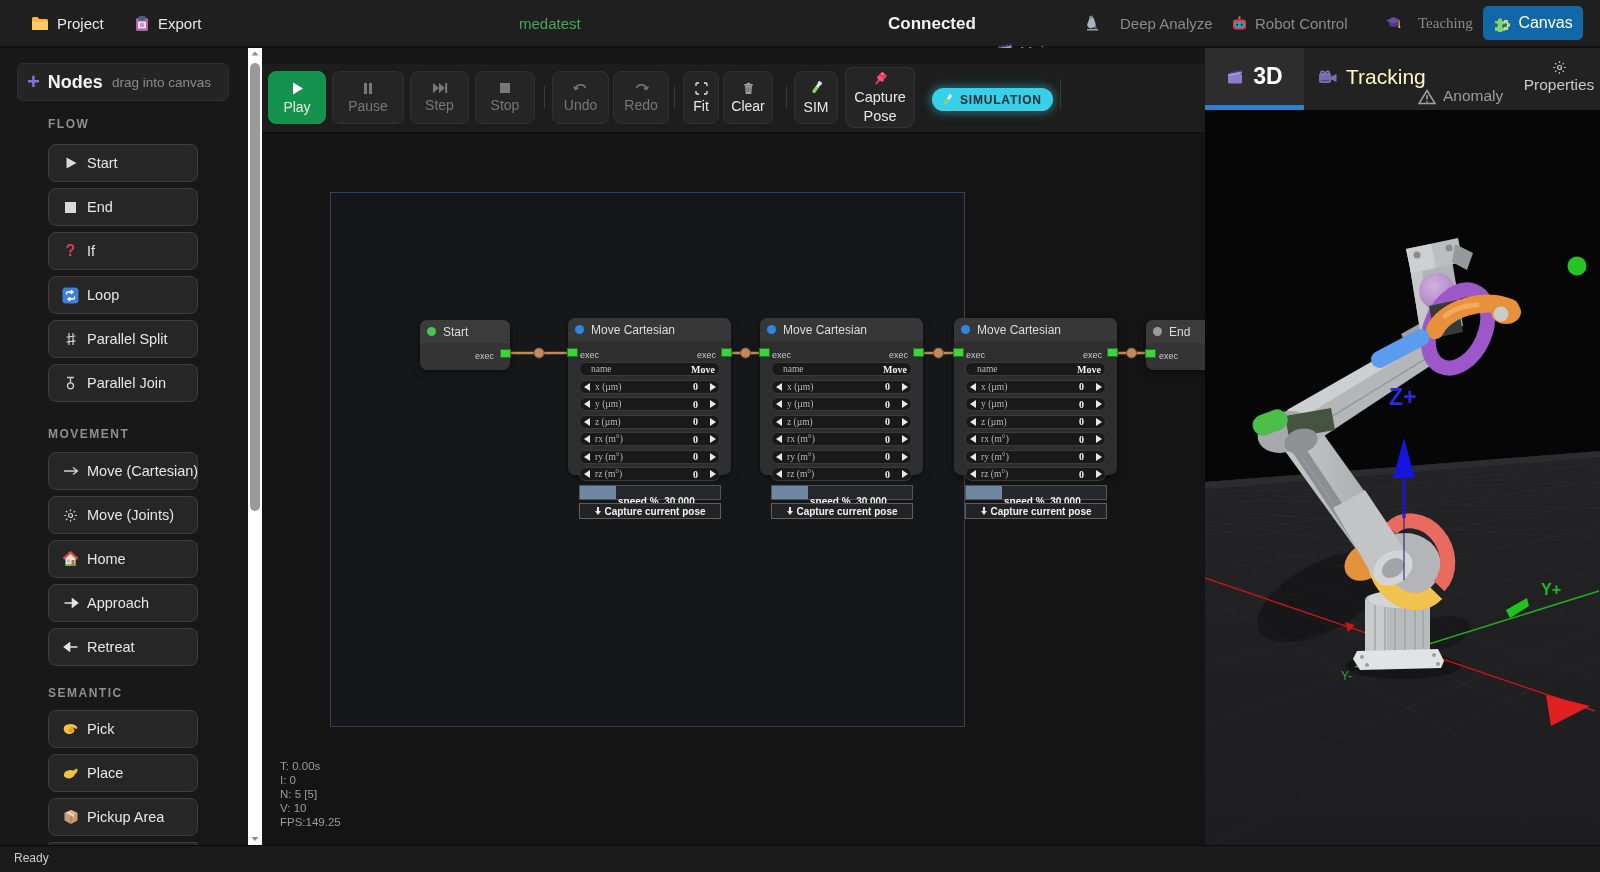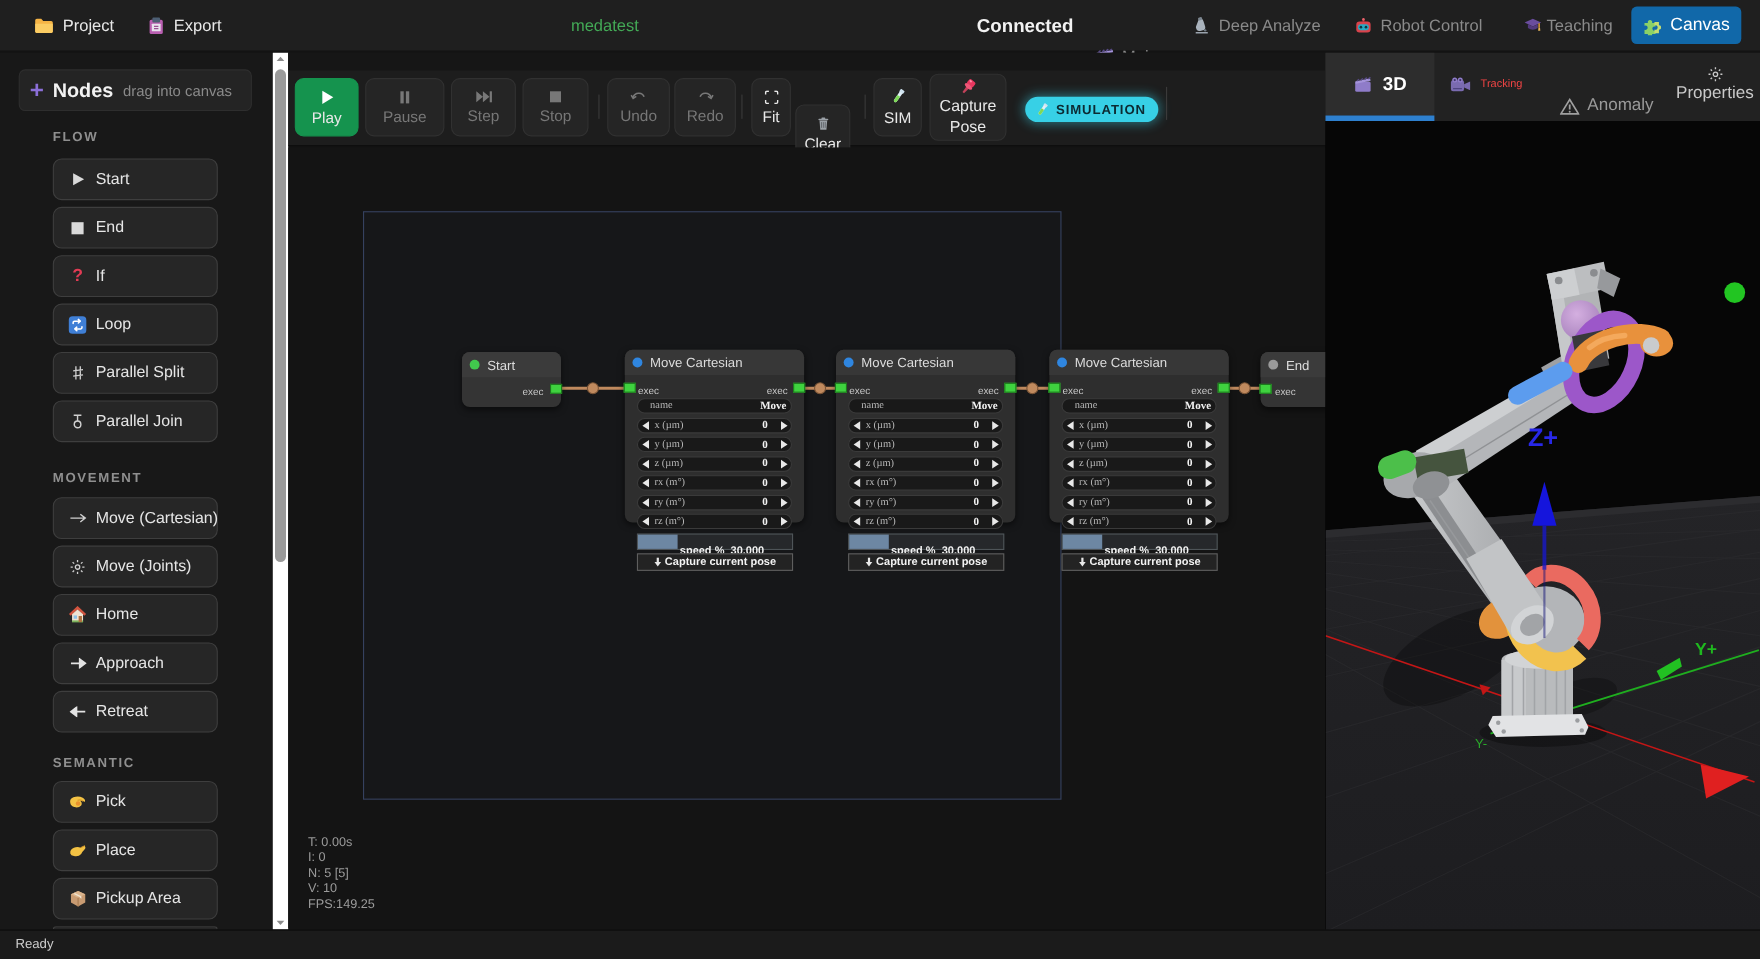--- a/index.html
+++ b/index.html
@@ -105,41 +105,41 @@
   <div class="tb-item" style="left:888px; color:#f2f2f2; font-size:17px; font-weight:600;">Connected</div>
   <div class="tb-item tb-gray" style="left:996px; gap:7px;margin-top:28px;">
     <svg width="17" height="15" viewBox="0 0 17 15">
         <rect x="1" y="4" width="15" height="10" rx="1.5" fill="#8f7cc9"></rect>
         <path d="M1 4 L15.5 1.4 L16 3.6 L1.5 6.2 Z" fill="#a493da"></path>
         <path d="M2.5 3.7l2-1.8 M6 3.1l2-1.8 M9.5 2.5l2-1.8 M13 1.9l2-1.6" stroke="#574a85" stroke-width="1.4"></path>
         <rect x="2" y="6" width="13" height="7" rx="1" fill="#6f5fae"></rect>
       </svg>
     <span>Main</span>
   </div>
-  <div class="tb-item tb-gray" style="left:1083px; gap:7px;">
+  <div class="tb-item tb-gray" style="left:1083px; gap:19px;">
     <svg width="18" height="17" viewBox="0 0 18 17">
         <path d="M4 15.5 L15 15.5 L15 14 L4 14 Z" fill="#9aa3ad"></path>
         <path d="M7 2 a3.2 3.2 0 0 1 4 2 l1.6 5 a3 3 0 0 1 -2 3.6 l-2.4 .6 a3.5 3.5 0 0 1 -3.4 -5.5 Z" fill="#aab3bd"></path>
         <rect x="6.2" y="0.8" width="3.6" height="2.6" rx="0.8" fill="#7c8690" transform="rotate(-18 8 2)"></rect>
         <circle cx="12.6" cy="12.6" r="1.1" fill="#6f7983"></circle>
       </svg>
     <span>Deep Analyze</span>
   </div>
   <div class="tb-item tb-gray" style="left:1231px; gap:7px;">
     <svg width="17" height="16" viewBox="0 0 17 16">
         <rect x="2" y="3.5" width="13" height="10" rx="3" fill="#d8434c"></rect>
         <rect x="3.6" y="6" width="9.8" height="5.4" rx="2.4" fill="#27abc4"></rect>
         <circle cx="6.2" cy="8.7" r="1.2" fill="#0d3640"></circle>
         <circle cx="10.8" cy="8.7" r="1.2" fill="#0d3640"></circle>
         <rect x="7.6" y="1" width="1.8" height="2.6" fill="#d8434c"></rect>
         <circle cx="8.5" cy="1.4" r="1.1" fill="#e8636b"></circle>
       </svg>
     <span>Robot Control</span>
   </div>
-  <div class="tb-item tb-gray" style="left:1385px; gap:4px;">
+  <div class="tb-item tb-gray" style="left:1385px; gap:16px;font-family:Liberation Serif, serif;">
     <svg width="17" height="15" viewBox="0 0 17 15">
         <path d="M8.5 1 L16 4.5 L8.5 8 L1 4.5 Z" fill="#6a4d9e"></path>
         <path d="M4 6 L4 9.5 Q8.5 12.5 13 9.5 L13 6 L8.5 8 Z" fill="#523a7e"></path>
         <path d="M14.2 5.2 L14.2 9" stroke="#e8a33c" stroke-width="1.3"></path>
         <path d="M13.6 9 h1.4 l.3 3 h-2 Z" fill="#e8b558"></path>
       </svg>
     <span>Teaching</span>
   </div>
   <div class="tb-item" style="left:1483px; top:6px; height:34px; width:100px; background:#1168a9; border-radius:5px; justify-content:center; gap:8px; font-size:16px; color:#fff;">
     <svg width="17" height="17" viewBox="0 0 17 17">
@@ -290,21 +290,21 @@
       </svg>
     <span>Redo</span>
   </div>
   <div style="position:absolute; left:412px; top:38px; width:1px; height:22px; background:#3a3a3a;"></div>
   <div class="tool-btn tool-white" style="left:421px; width:36px;">
     <svg width="13" height="13" viewBox="0 0 13 13">
         <path d="M1 4 V2.2 Q1 1 2.2 1 H4 M9 1 H10.8 Q12 1 12 2.2 V4 M12 9 V10.8 Q12 12 10.8 12 H9 M4 12 H2.2 Q1 12 1 10.8 V9" stroke="#e8e8e8" stroke-width="1.3" fill="none"></path>
       </svg>
     <span>Fit</span>
   </div>
-  <div class="tool-btn tool-white" style="left:461px; width:50px;margin-top:24px;">
+  <div class="tool-btn tool-white" style="left:461px; width:50px;">
     <svg width="11" height="13" viewBox="0 0 11 13">
         <path d="M2 3.5 H9 L8.3 12 H2.7 Z" fill="#9aa0a6"></path>
         <rect x="1" y="2" width="9" height="1.4" rx="0.7" fill="#9aa0a6"></rect>
         <rect x="3.8" y="0.8" width="3.4" height="1.6" rx="0.5" fill="#9aa0a6"></rect>
         <path d="M3.8 5 v5.2 M5.5 5 v5.2 M7.2 5 v5.2" stroke="#5f6368" stroke-width="0.8"></path>
       </svg>
     <span>Clear</span>
   </div>
   <div style="position:absolute; left:524px; top:38px; width:1px; height:22px; background:#3a3a3a;"></div>
   <div class="tool-btn tool-white" style="left:532px; width:44px;">
@@ -550,34 +550,34 @@
     T: 0.00s<br>I: 0<br>N: 5 [5]<br>V: 10<br>FPS:149.25
   </div>
 </div>
 <div id="rpanel">
   <div class="abs" style="left:0; top:0; width:99px; height:57px; background:#2d2d2d; display:flex; align-items:center; justify-content:center; gap:9px;">
     <svg width="18" height="17" viewBox="0 0 18 17">
         <rect x="2" y="6" width="14" height="9.5" rx="1.5" fill="#8f7cc9"></rect>
         <path d="M2 6 L15.5 3.2 L16 5.5 L2.5 8.2 Z" fill="#a493da"></path>
         <path d="M3.5 5.7l2-1.7 M7 5l2-1.7 M10.5 4.3l2-1.7 M14 3.7l1.8-1.5" stroke="#574a85" stroke-width="1.3"></path>
       </svg>
-    <span style="color:#fff; font-size:17px; font-weight:bold;">3D</span>
+    <span style="color:#fff; font-size:23px; font-weight:bold;">3D</span>
   </div>
   <div class="abs" style="left:0; top:57px; width:99px; height:5px; background:#2e80cf;"></div>
   <div class="abs" style="left:113px; top:0; height:57px; display:flex; align-items:center; gap:8px;">
     <svg width="20" height="14" viewBox="0 0 20 14">
         <rect x="1" y="3" width="12" height="10" rx="2" fill="#7a6bb0"></rect>
         <circle cx="4.5" cy="2.8" r="2.3" fill="#8f7cc9"></circle>
         <circle cx="9.5" cy="2.8" r="2.3" fill="#8f7cc9"></circle>
         <circle cx="4.5" cy="2.8" r="1" fill="#3e3566"></circle>
         <circle cx="9.5" cy="2.8" r="1" fill="#3e3566"></circle>
         <path d="M13 6.5 L18.5 4 V12 L13 9.5 Z" fill="#7a6bb0"></path>
         <path d="M3 10.5 h8" stroke="#4e4480" stroke-width="1.2"></path>
       </svg>
-    <span style="color:#ef4444; font-size:10px;">Tracking</span>
+    <span style="color:#fef9c3; font-size:21px;">Tracking</span>
   </div>
   <div class="abs" style="left:213px; top:0; height:57px; display:flex; align-items:flex-end; gap:7px;">
     <svg width="18" height="16" viewBox="0 0 18 16">
         <path d="M9 1.5 L17 14.5 H1 Z" fill="none" stroke="#a0a0a0" stroke-width="1.5"></path>
         <path d="M9 6 V10.5" stroke="#a0a0a0" stroke-width="1.6"></path>
         <circle cx="9" cy="12.6" r="0.9" fill="#a0a0a0"></circle>
       </svg>
     <span style="color:#9a9a9a; font-size:15.5px;">Anomaly</span>
   </div>
   <div class="abs" style="left:313px; top:0; width:82px; height:57px; display:flex; flex-direction:column; align-items:center; justify-content:center; gap:1px;">

